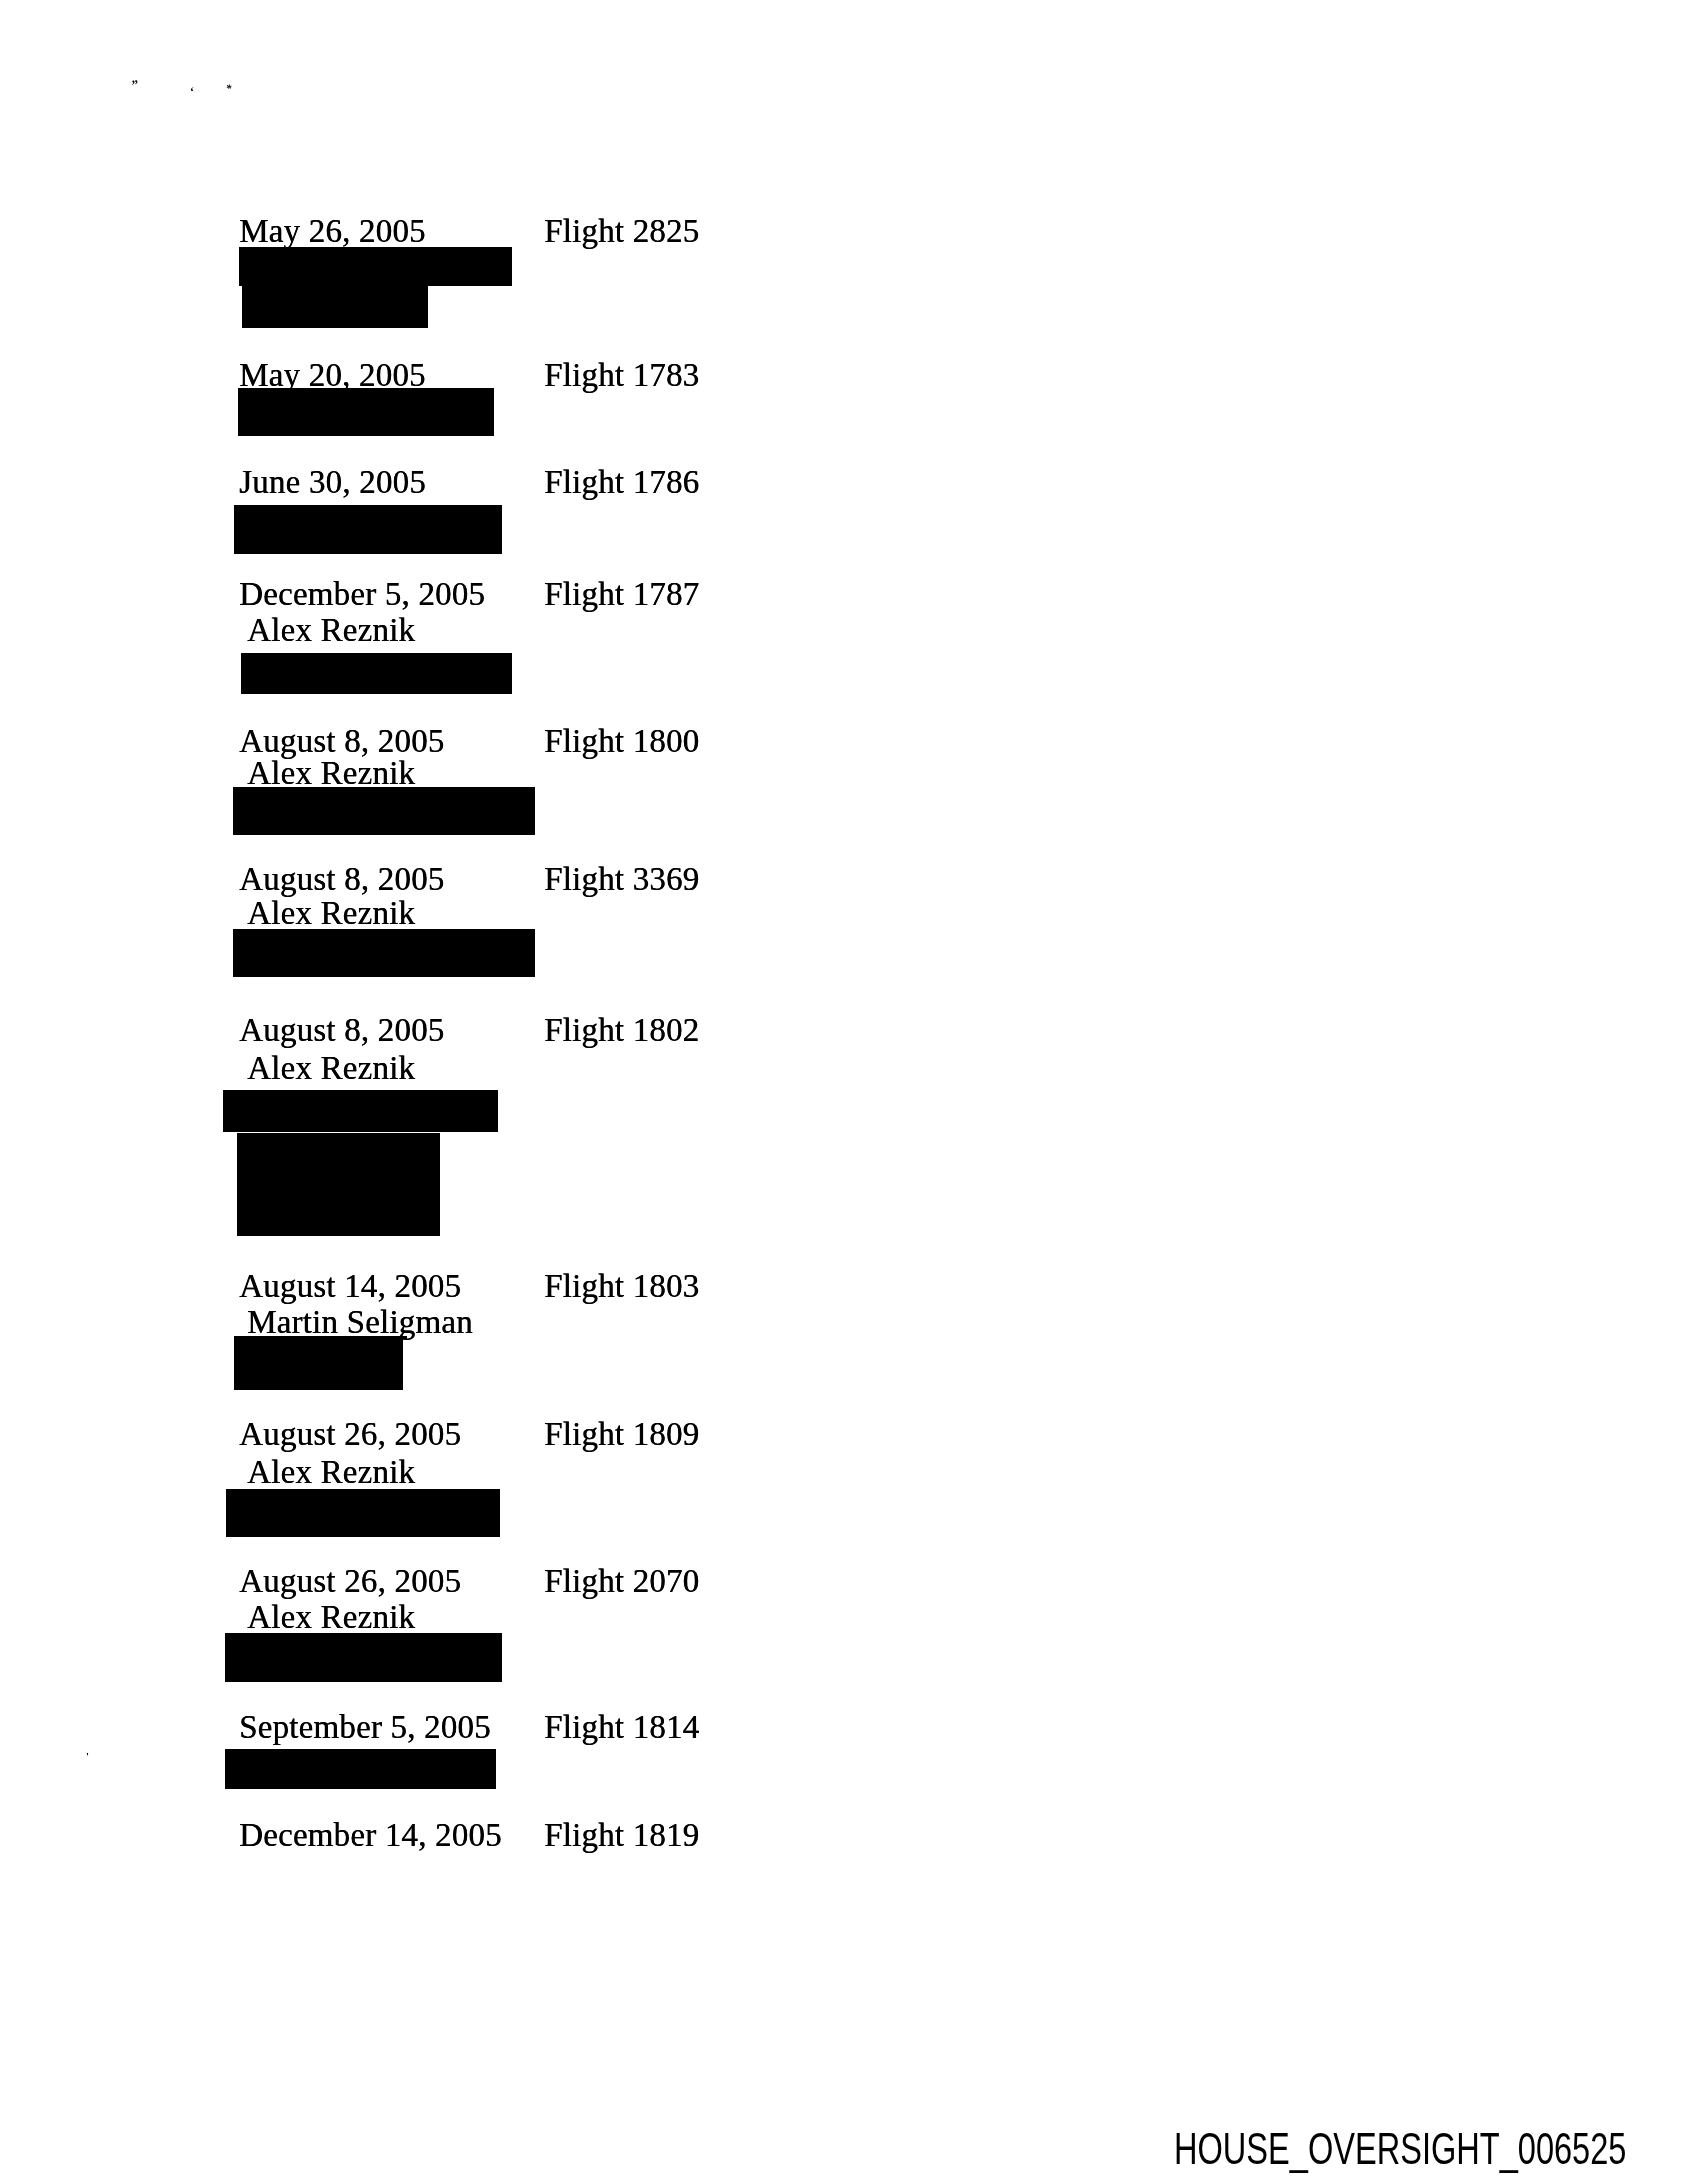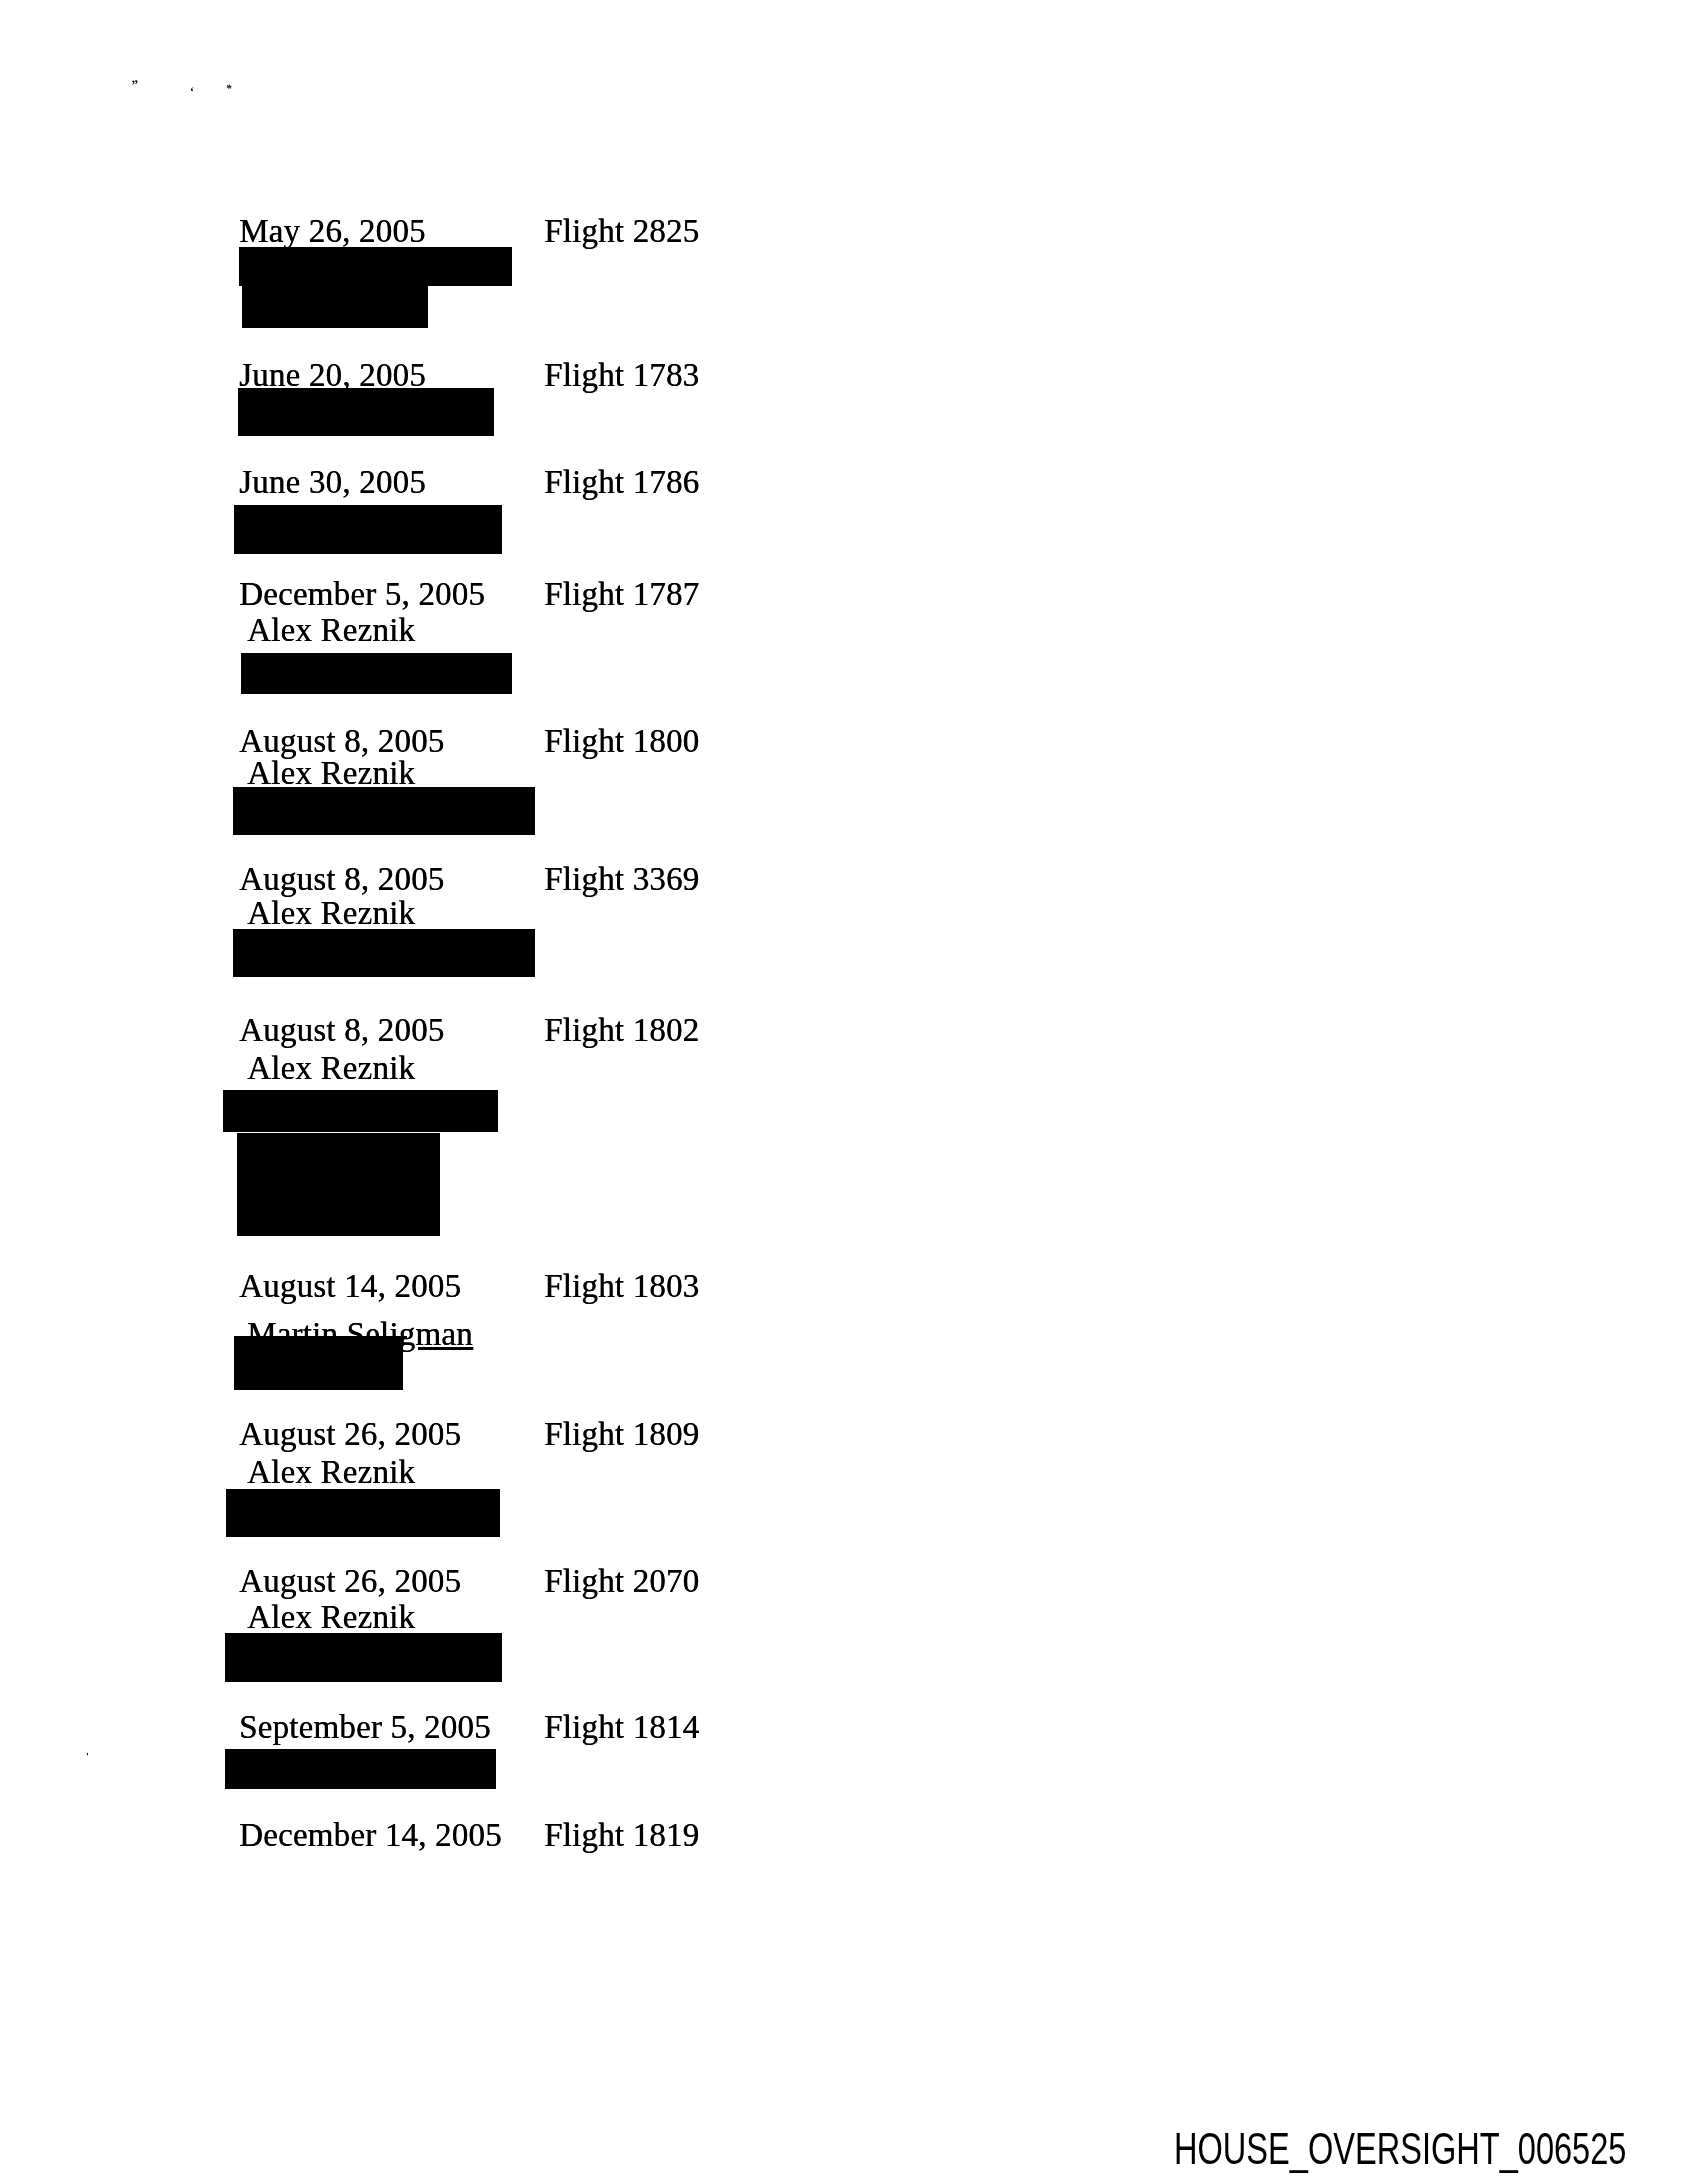--- a/index.html
+++ b/index.html
@@ -72,21 +72,21 @@
   <span class="speck speck-4">'</span>
 
   <div class="entry" style="top:215px;">
     <span class="txt date-col">May 26, 2005</span>
     <span class="txt flight-col">Flight 2825</span>
   </div>
   <div class="redaction" style="left:239px; top:247px; width:273px; height:39px;"></div>
   <div class="redaction" style="left:242px; top:286px; width:186px; height:42px;"></div>
 
   <div class="entry" style="top:359px;">
-    <span class="txt date-col">June 20, 2005</span>
+    <span class="txt date-col">May 20, 2005</span>
     <span class="txt flight-col">Flight 1783</span>
   </div>
   <div class="redaction" style="left:238px; top:388px; width:256px; height:48px;"></div>
 
   <div class="entry" style="top:466px;">
     <span class="txt date-col">June 30, 2005</span>
     <span class="txt flight-col">Flight 1786</span>
   </div>
   <div class="redaction" style="left:234px; top:505px; width:268px; height:49px;"></div>
 
@@ -114,21 +114,21 @@
   <div class="entry" style="top:1014px;">
     <span class="txt date-col">August 8, 2005</span>
     <span class="txt name-col" style="top:38px;">Alex Reznik</span>
     <span class="txt flight-col">Flight 1802</span>
   </div>
   <div class="redaction" style="left:223px; top:1090px; width:275px; height:42px;"></div>
   <div class="redaction" style="left:237px; top:1133px; width:203px; height:103px;"></div>
 
   <div class="entry" style="top:1270px;">
     <span class="txt date-col">August 14, 2005</span>
-    <span class="txt name-col" style="top:48px;text-decoration:underline;">Martin Seligman</span>
+    <span class="txt name-col" style="top:36px;">Martin Seligman</span>
     <span class="txt flight-col">Flight 1803</span>
   </div>
   <div class="redaction" style="left:234px; top:1336px; width:173px; height:3.3px;"></div>
   <div class="redaction" style="left:234px; top:1338px; width:169px; height:52px;"></div>
 
   <div class="entry" style="top:1418px;">
     <span class="txt date-col">August 26, 2005</span>
     <span class="txt name-col" style="top:38px;">Alex Reznik</span>
     <span class="txt flight-col">Flight 1809</span>
   </div>

